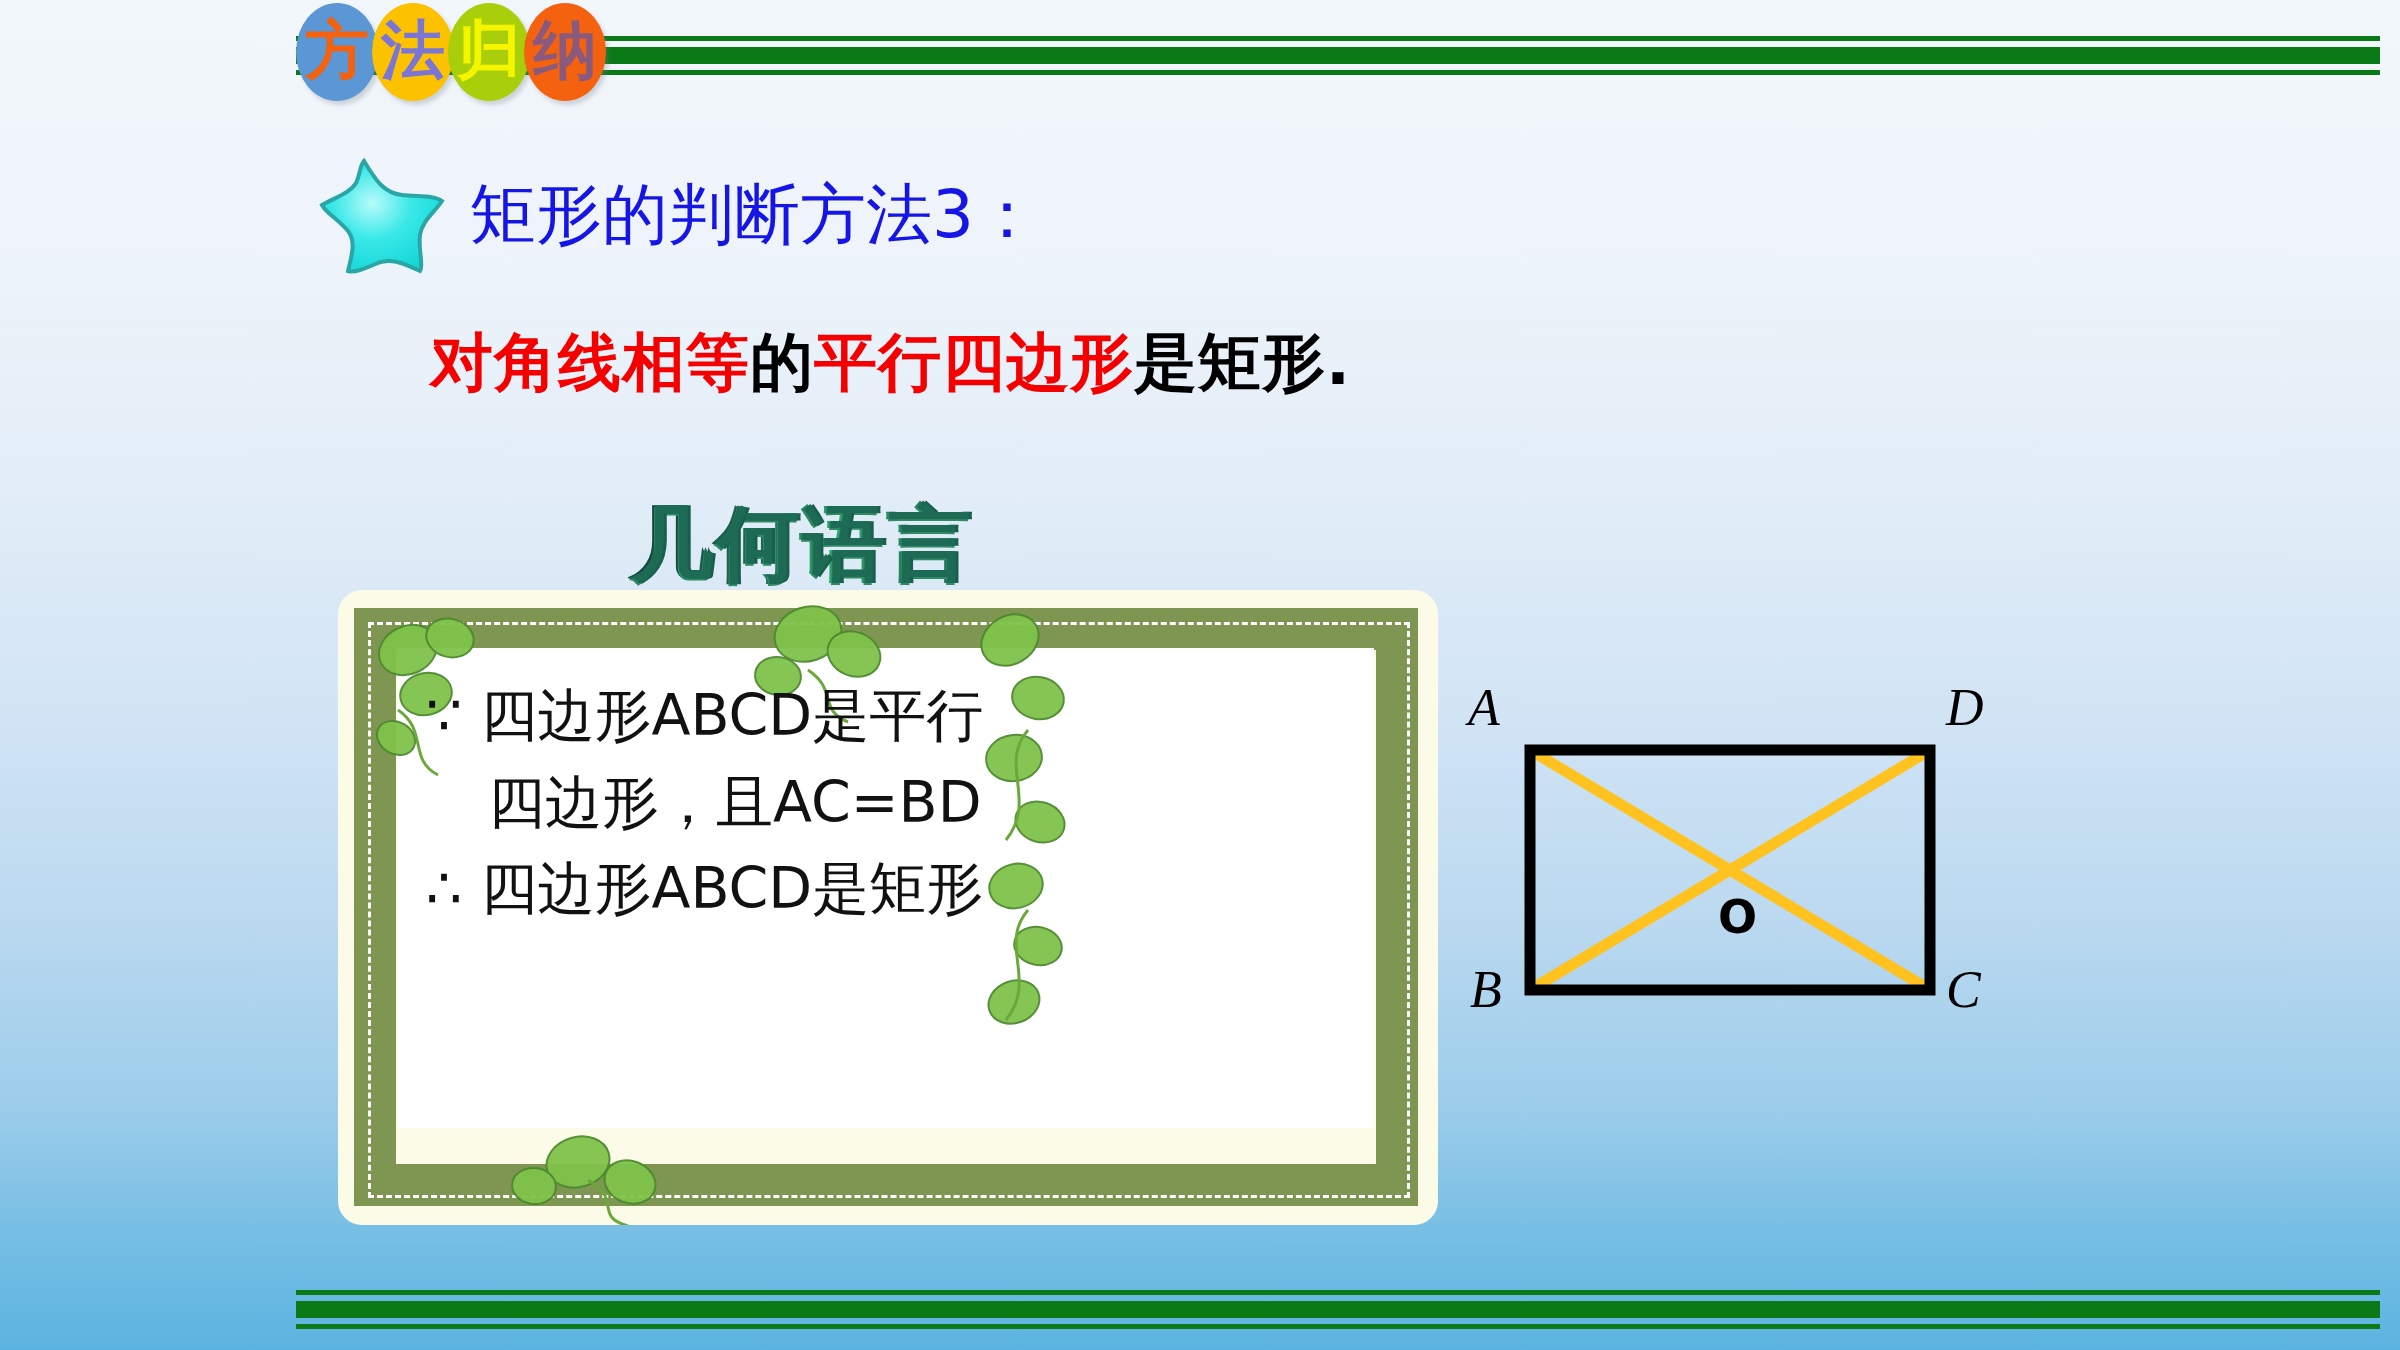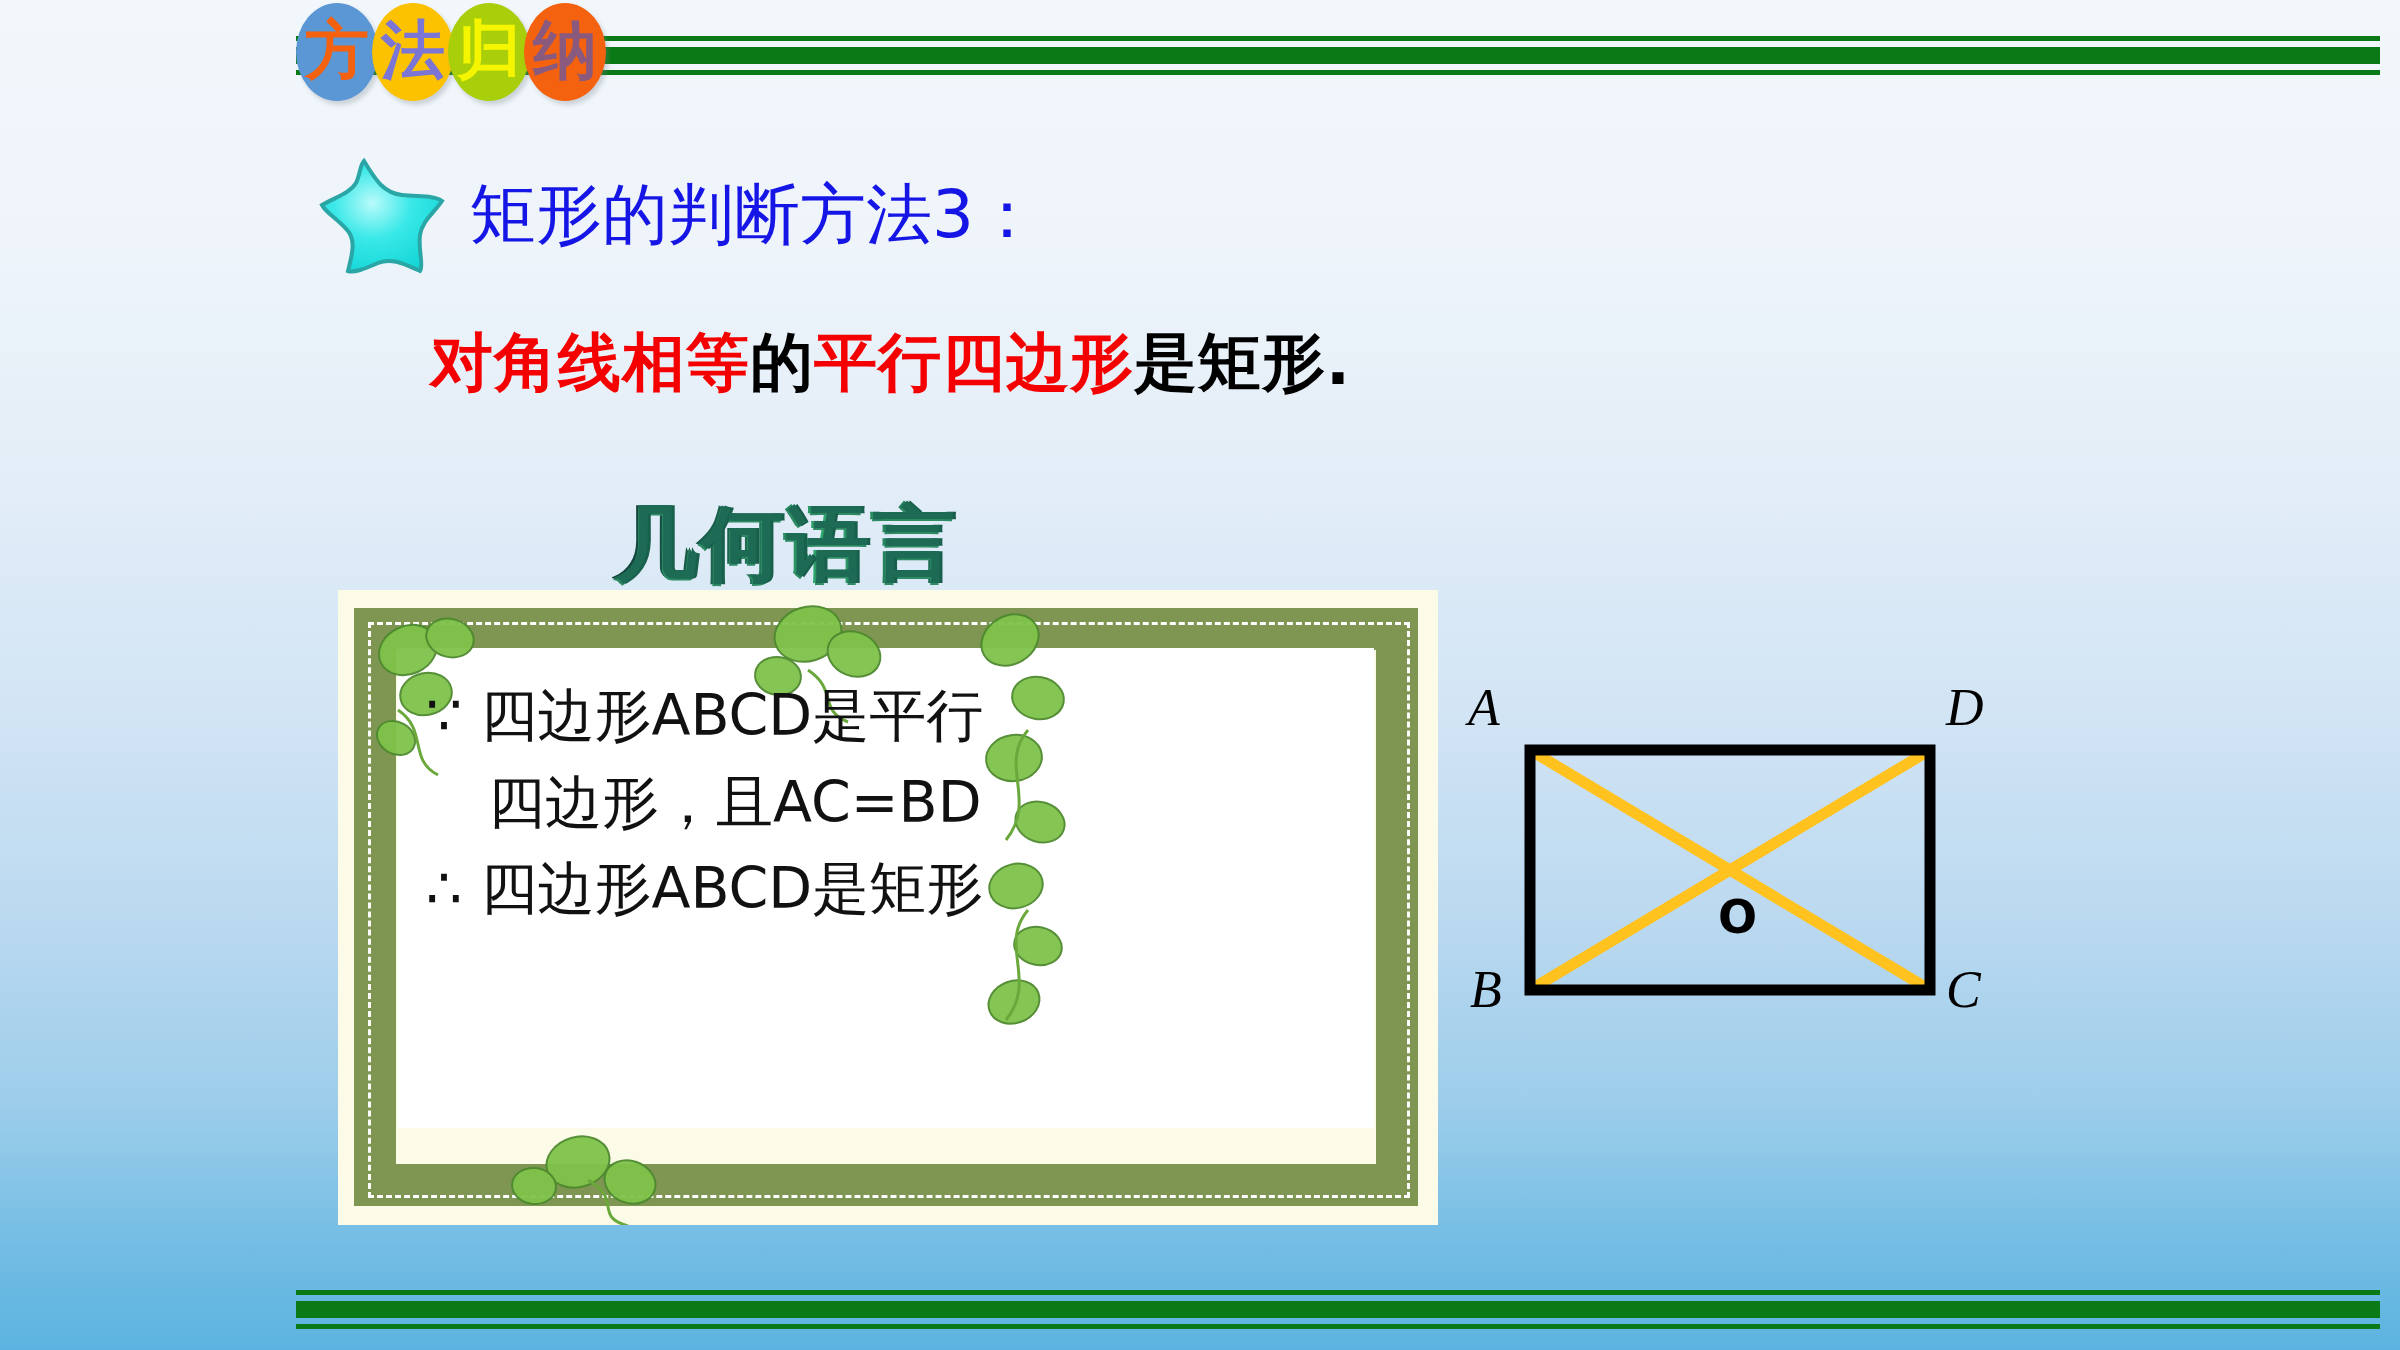--- a/index.html
+++ b/index.html
@@ -40,37 +40,38 @@
   #statement{
     position:absolute;left:430px;top:320px;
     font-family:"DejaVu Sans",sans-serif;
     font-weight:bold;font-size:63px;white-space:nowrap;letter-spacing:1px;text-align:right;
   }
   .red{color:#f40000;}
   .blk{color:#000000;}
 
   
   #geo-lang-title{
-    position:absolute;left:612px;top:490px;
+    position:absolute;left:628px;top:490px;
     font-family:"DejaVu Sans",sans-serif;
     font-weight:bold;font-size:82px;letter-spacing:4px;
     color:#16443f;
     text-shadow:
       3px 0 0 #1d6b55, 6px 0px 0 #19604c,
       2px 2px 0 #2e8b63;
   }
   #geo-lang-title .inner{
     background:linear-gradient(100deg,#0f3d38 0%,#1f6b52 40%,#2fa86d 60%,#17574a 100%);
     -webkit-background-clip:text;background-clip:text;color:transparent;
   }
 
   
   #content-box{
     position:absolute;left:338px;top:590px;width:1100px;height:635px;
     background:#fbfbe8;
+    border-radius:24px;
   }
   #ivy-frame{position:absolute;left:16px;top:18px;width:1064px;height:598px;}
   .ivy-band{position:absolute;background:#7e9651;}
   .ivy-dash{position:absolute;border-style:dashed;border-color:#ffffff;}
   #inner-white{
     position:absolute;left:60px;top:58px;width:976px;height:480px;background:#ffffff;
   }
   #box-text{
     position:absolute;left:88px;top:82px;width:940px;
     font-family:"DejaVu Sans",sans-serif;

